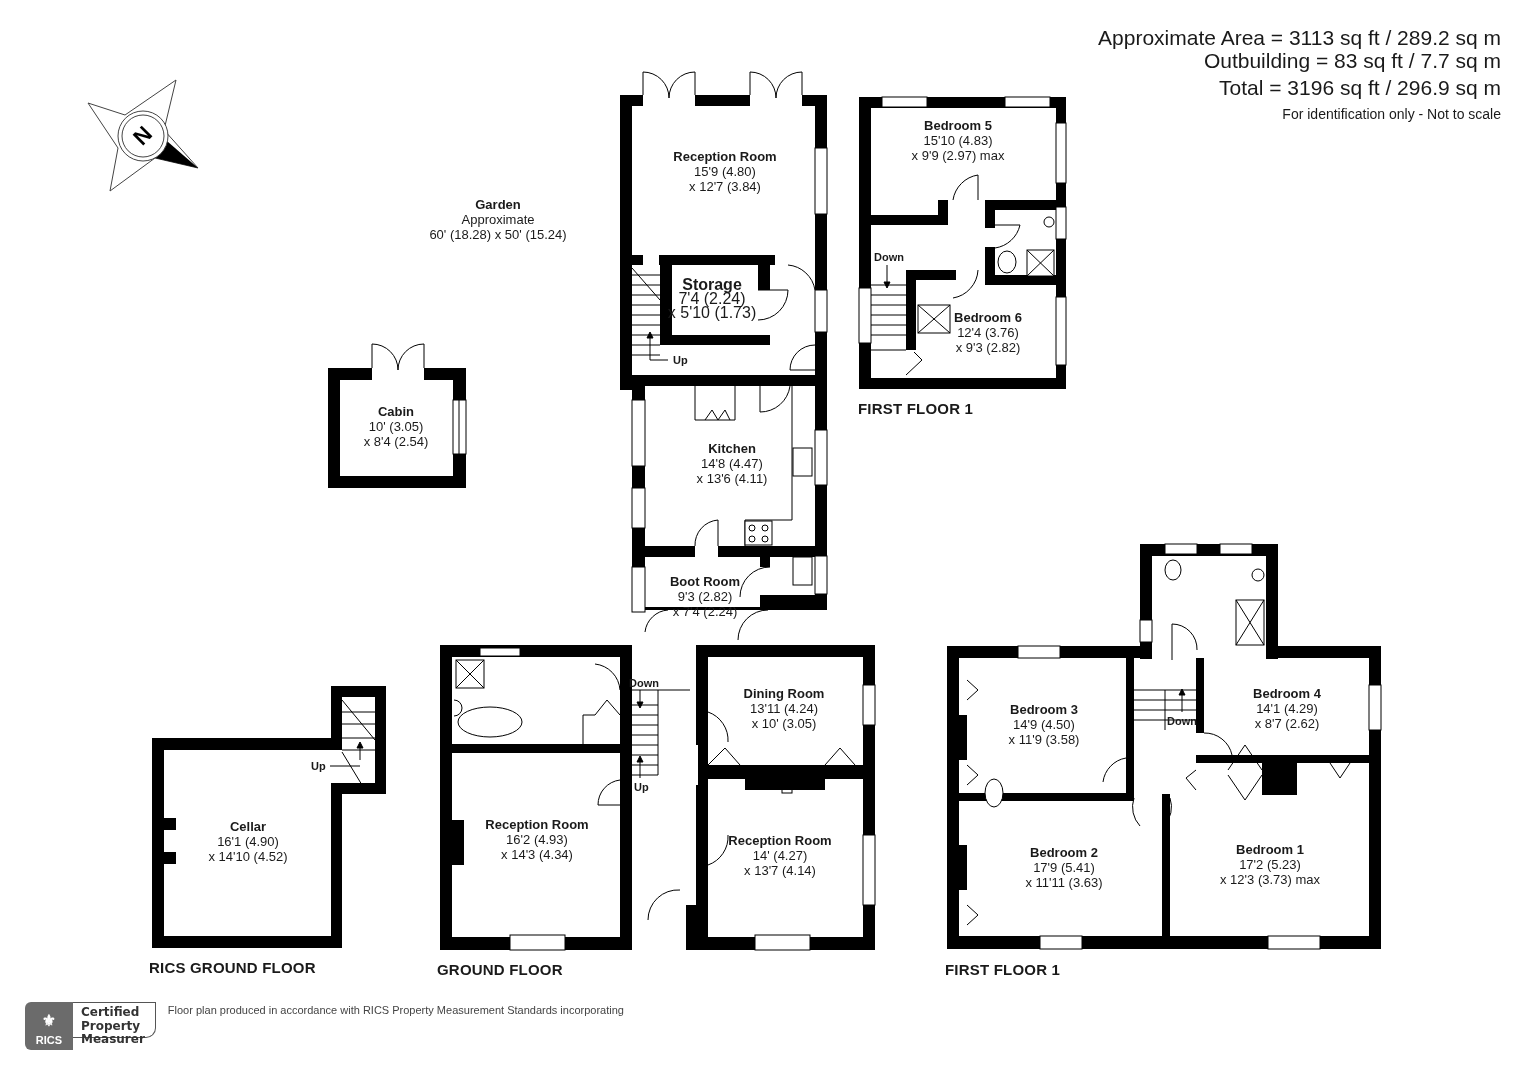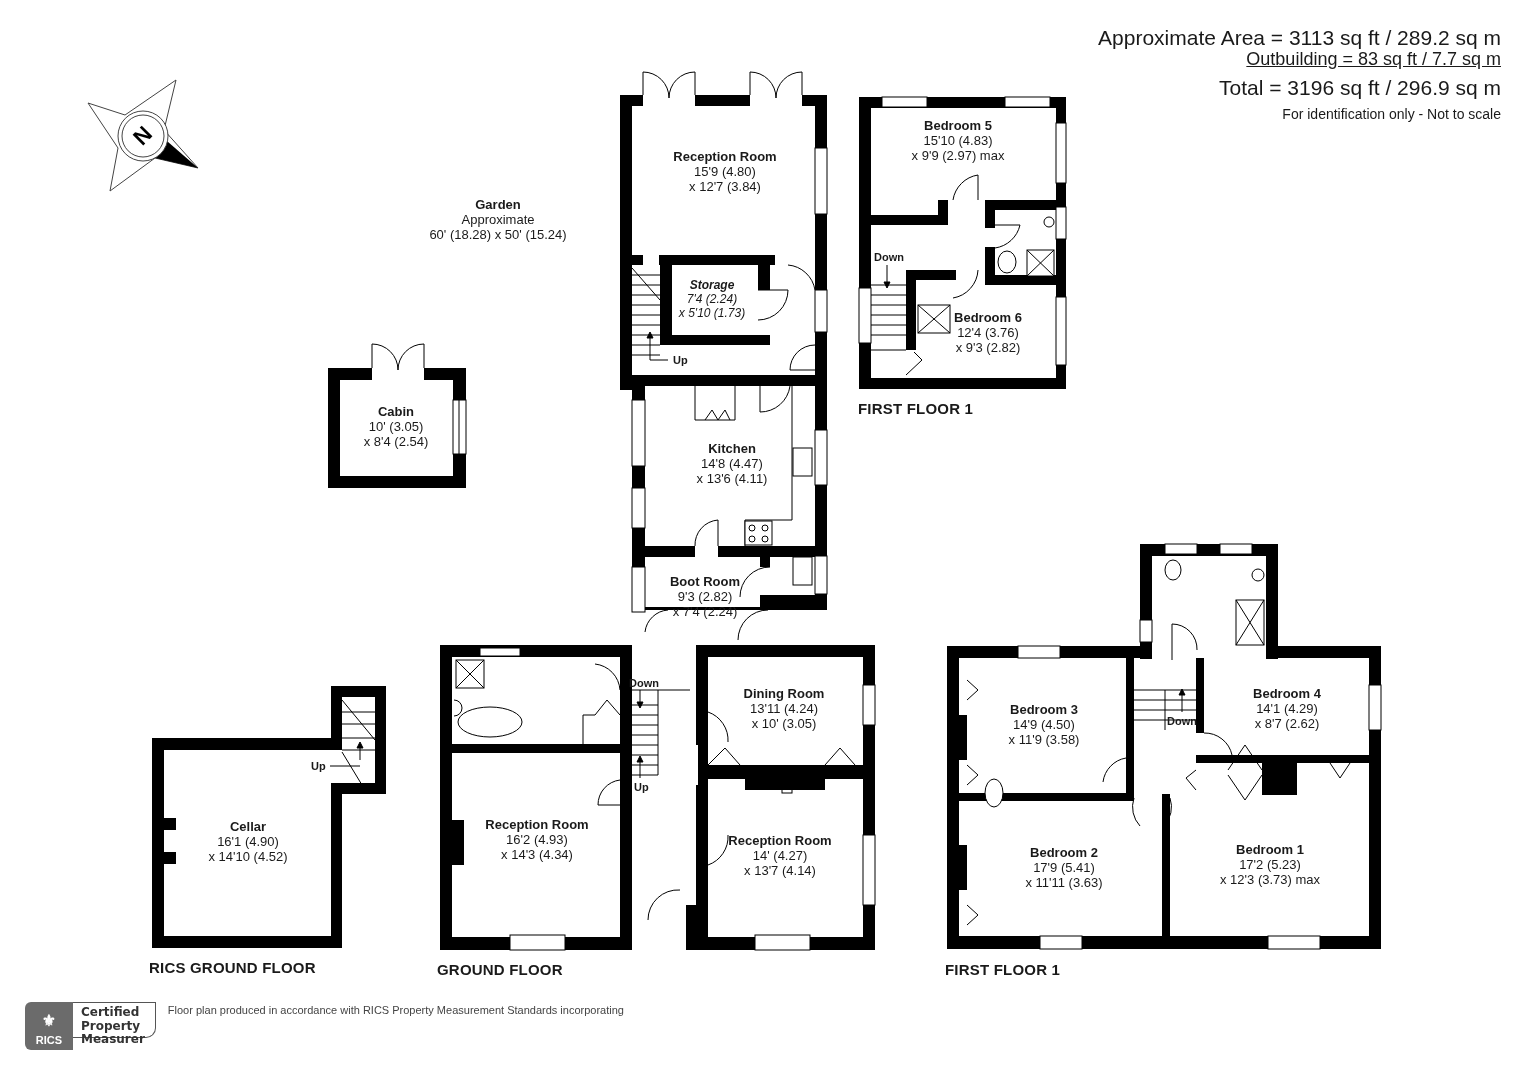--- a/index.html
+++ b/index.html
@@ -4,21 +4,21 @@
 <style>
   html,body{margin:0;padding:0;background:#fff;}
   body{width:1527px;height:1080px;position:relative;overflow:hidden;font-family:"Liberation Sans",sans-serif;color:#1a1a1a;}
   svg#plan{position:absolute;left:0;top:0;}
   .w{fill:#000;}
   .fl{fill:#fff;stroke:none;}
   .ln{fill:none;stroke:#000;stroke-width:1;}
   .win{fill:#fff;stroke:#000;stroke-width:1;}
   .area{position:absolute;right:26px;text-align:right;color:#1a1a1a;}
   .area.l1{top:14px;font-size:21px;margin-top:12px;}
-  .area.l2{top:49px;font-size:18px;text-decoration:underline;}
+  .area.l2{top:49px;font-size:21px;}
   .area.l3{top:76px;font-size:21px;}
   .area.l4{top:106px;font-size:14px;}
   .room{position:absolute;text-align:center;font-size:13px;line-height:15px;white-space:nowrap;transform:translateX(-50%);}
   .room .nm{font-weight:bold;display:block;}
   .room .d{display:block;}
   .flabel{position:absolute;font-weight:bold;font-size:15px;letter-spacing:0.2px;}
   .small{position:absolute;font-size:11px;font-weight:bold;}
   .footer{position:absolute;left:25px;top:1002px;display:flex;align-items:stretch;}
   .rics{width:48px;height:48px;background:#6b6b6b;color:#fff;font-weight:bold;font-size:11px;display:flex;flex-direction:column;align-items:center;justify-content:flex-end;padding-bottom:4px;box-sizing:border-box;border-radius:6px 0 0 6px;}
   .rics .lion{font-size:16px;line-height:18px;margin-bottom:4px;}
@@ -291,21 +291,21 @@
   <span class="nm">Cabin</span>
   <span class="d">10' (3.05)</span>
   <span class="d">x 8'4 (2.54)</span>
 </div>
 
 <div class="room" style="left:725px;top:149px;">
   <span class="nm">Reception Room</span>
   <span class="d">15'9 (4.80)</span>
   <span class="d">x 12'7 (3.84)</span>
 </div>
-<div class="room" style="left:712px;top:278px;font-size:12px;line-height:14px;font-style:italic;">
+<div class="room" style="left:712px;top:278px;font-size:16px;line-height:14px;">
   <span class="nm">Storage</span>
   <span class="d">7'4 (2.24)</span>
   <span class="d">x 5'10 (1.73)</span>
 </div>
 <div class="small" style="left:673px;top:354px;">Up</div>
 <div class="room" style="left:732px;top:441px;">
   <span class="nm">Kitchen</span>
   <span class="d">14'8 (4.47)</span>
   <span class="d">x 13'6 (4.11)</span>
 </div>

